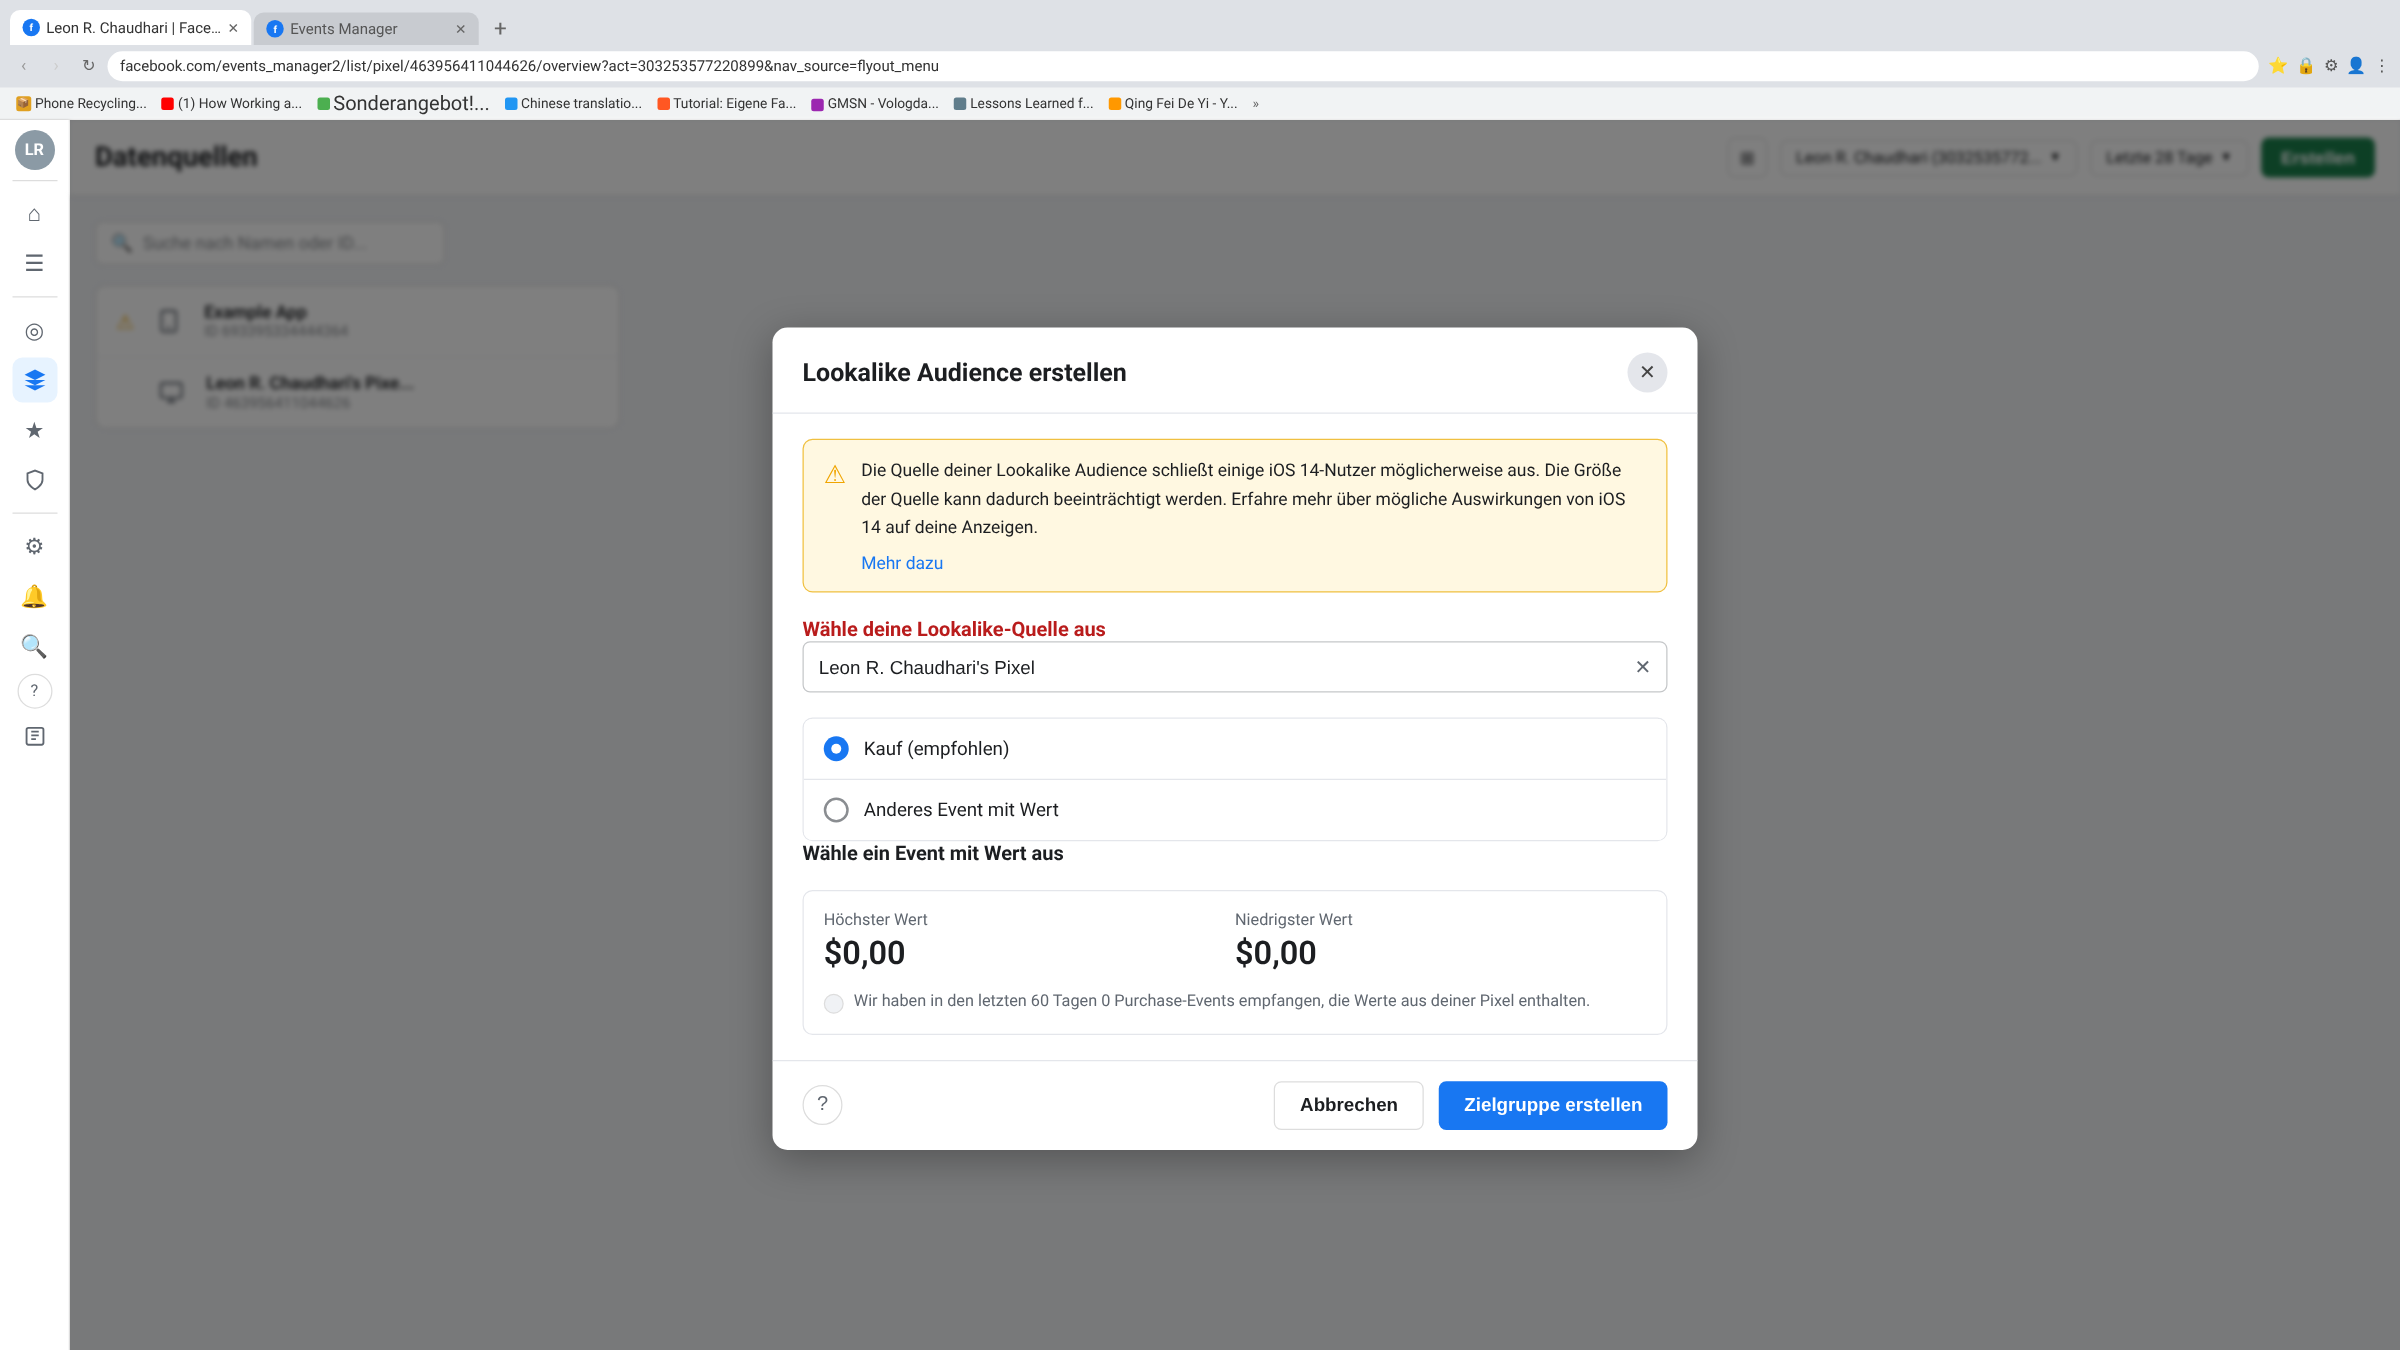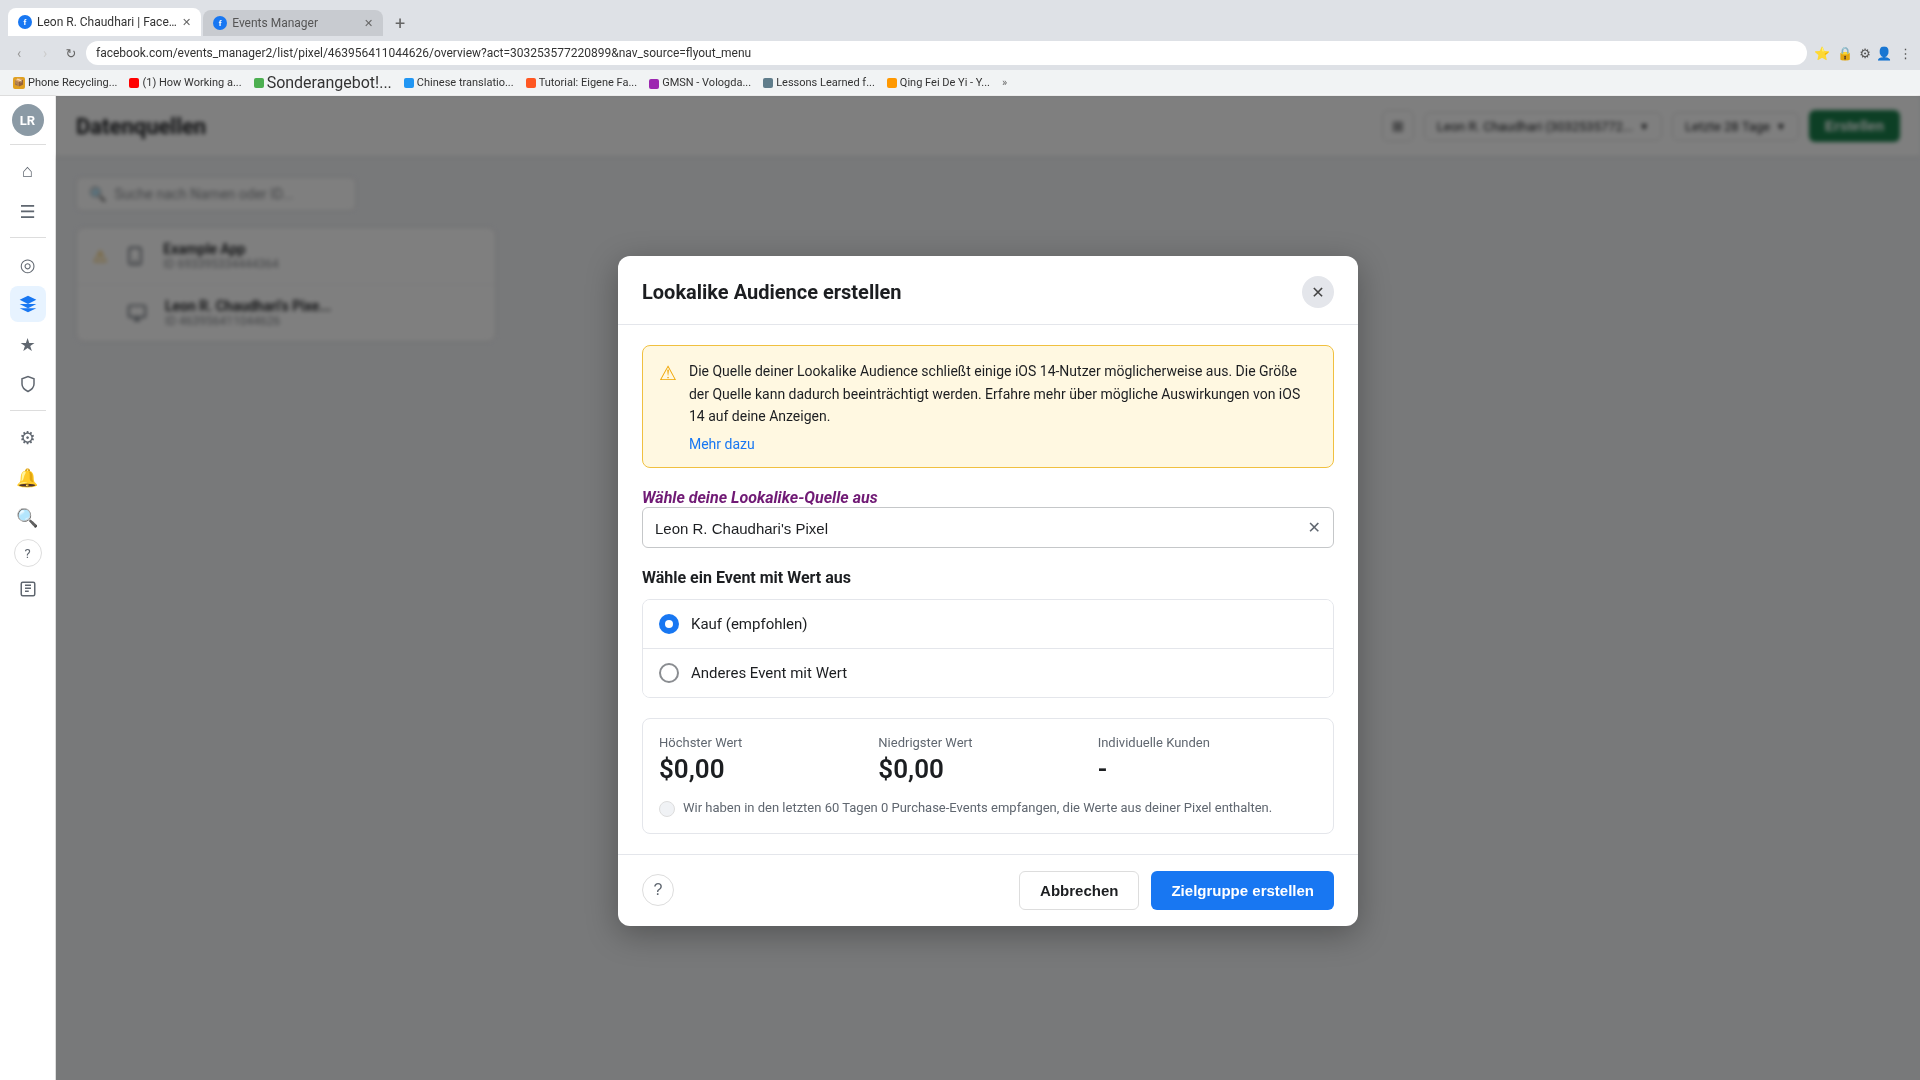--- a/index.html
+++ b/index.html
@@ -195,58 +195,54 @@
 
           <div style="background:#fff8e1;border:1px solid #f0c040;border-radius:8px;padding:14px 16px;margin-bottom:20px;display:flex;gap:12px;">
             <span style="color:#f0a500;font-size:20px;flex-shrink:0;margin-top:1px;">⚠</span>
             <div>
               <p style="font-size:14px;color:#1c1e21;line-height:1.6;margin-bottom:6px;">Die Quelle deiner Lookalike Audience schließt einige iOS 14-Nutzer möglicherweise aus. Die Größe der Quelle kann dadurch beeinträchtigt werden. Erfahre mehr über mögliche Auswirkungen von iOS 14 auf deine Anzeigen.</p>
               <a style="color:#1877f2;font-size:14px;cursor:pointer;text-decoration:none;">Mehr dazu</a>
             </div>
           </div>
 
           <div style="margin-bottom:20px;">
-            <div style="font-size:16px;font-weight:700;color:#701a75;margin-bottom:0;font-style:italic;">Wähle deine Lookalike-Quelle aus</div>
+            <div style="font-size:16px;font-weight:700;color:#b91c1c;margin-bottom:0;">Wähle deine Lookalike-Quelle aus</div>
             <div style="display:flex;align-items:flex-end;border:1px solid #c5c7c9;border-radius:6px;padding:10px 12px;">
               <input type="text" value="Leon R. Chaudhari's Pixel" style="flex: 1 1 0%; border: none; outline: none; font-size: 15px; color: rgb(28, 30, 33); background: transparent;">
               <span style="color:#606770;cursor:pointer;font-size:16px;">✕</span>
             </div>
           </div>
 
           <div style="margin-bottom:20px;">
-            <div style="font-size:16px;font-weight:700;color:#1c1e21;margin-bottom:12px;">Wähle ein Event mit Wert aus</div>
             <div style="border:1px solid #e4e6eb;border-radius:8px;overflow:hidden;">
 
               <div style="display:flex;align-items:center;gap:12px;padding:14px 16px;cursor:pointer;border-bottom:1px solid #e4e6eb;background:#fff;">
                 <div style="width:20px;height:20px;border-radius:50%;background:#1877f2;display:flex;align-items:center;justify-content:center;flex-shrink:0;">
                   <div style="width:8px;height:8px;border-radius:50%;background:#fff;"></div>
                 </div>
                 <span style="font-size:15px;color:#1c1e21;">Kauf (empfohlen)</span>
               </div>
 
               <div style="display:flex;align-items:center;gap:12px;padding:14px 16px;cursor:pointer;background:#fff;">
                 <div style="width:20px;height:20px;border-radius:50%;border:2px solid #8a8d91;display:flex;align-items:center;justify-content:center;flex-shrink:0;background:#fff;"></div>
                 <span style="font-size:15px;color:#1c1e21;">Anderes Event mit Wert</span>
               </div>
             </div>
+            <div style="font-size:16px;font-weight:700;color:#1c1e21;margin-bottom:12px;">Wähle ein Event mit Wert aus</div>
           </div>
 
           <div style="border:1px solid #e4e6eb;border-radius:8px;padding:16px;">
             <div style="display:flex;gap:0;margin-bottom:16px;">
               <div style="flex:1;">
                 <div style="font-size:13px;color:#606770;margin-bottom:4px;">Höchster Wert</div>
                 <div style="font-size:26px;font-weight:600;color:#1c1e21;">$0,00</div>
               </div>
               <div style="flex:1;">
                 <div style="font-size:13px;color:#606770;margin-bottom:4px;">Niedrigster Wert</div>
                 <div style="font-size:26px;font-weight:600;color:#1c1e21;">$0,00</div>
-              </div>
-              <div style="flex:1;">
-                <div style="font-size:13px;color:#606770;margin-bottom:4px;">Individuelle Kunden</div>
-                <div style="font-size:26px;font-weight:600;color:#1c1e21;">-</div>
               </div>
             </div>
             <div style="display:flex;align-items:flex-start;gap:8px;font-size:13px;color:#606770;">
               <div style="width:16px;height:16px;border-radius:50%;border:1px solid #ddd;background:#f0f2f5;flex-shrink:0;margin-top:1px;"></div>
               <span>Wir haben in den letzten 60 Tagen 0 Purchase-Events empfangen, die Werte aus deiner Pixel enthalten.</span>
             </div>
           </div>
         </div>
 
         <div style="padding:16px 24px;border-top:1px solid #e4e6eb;display:flex;align-items:center;justify-content:space-between;">

